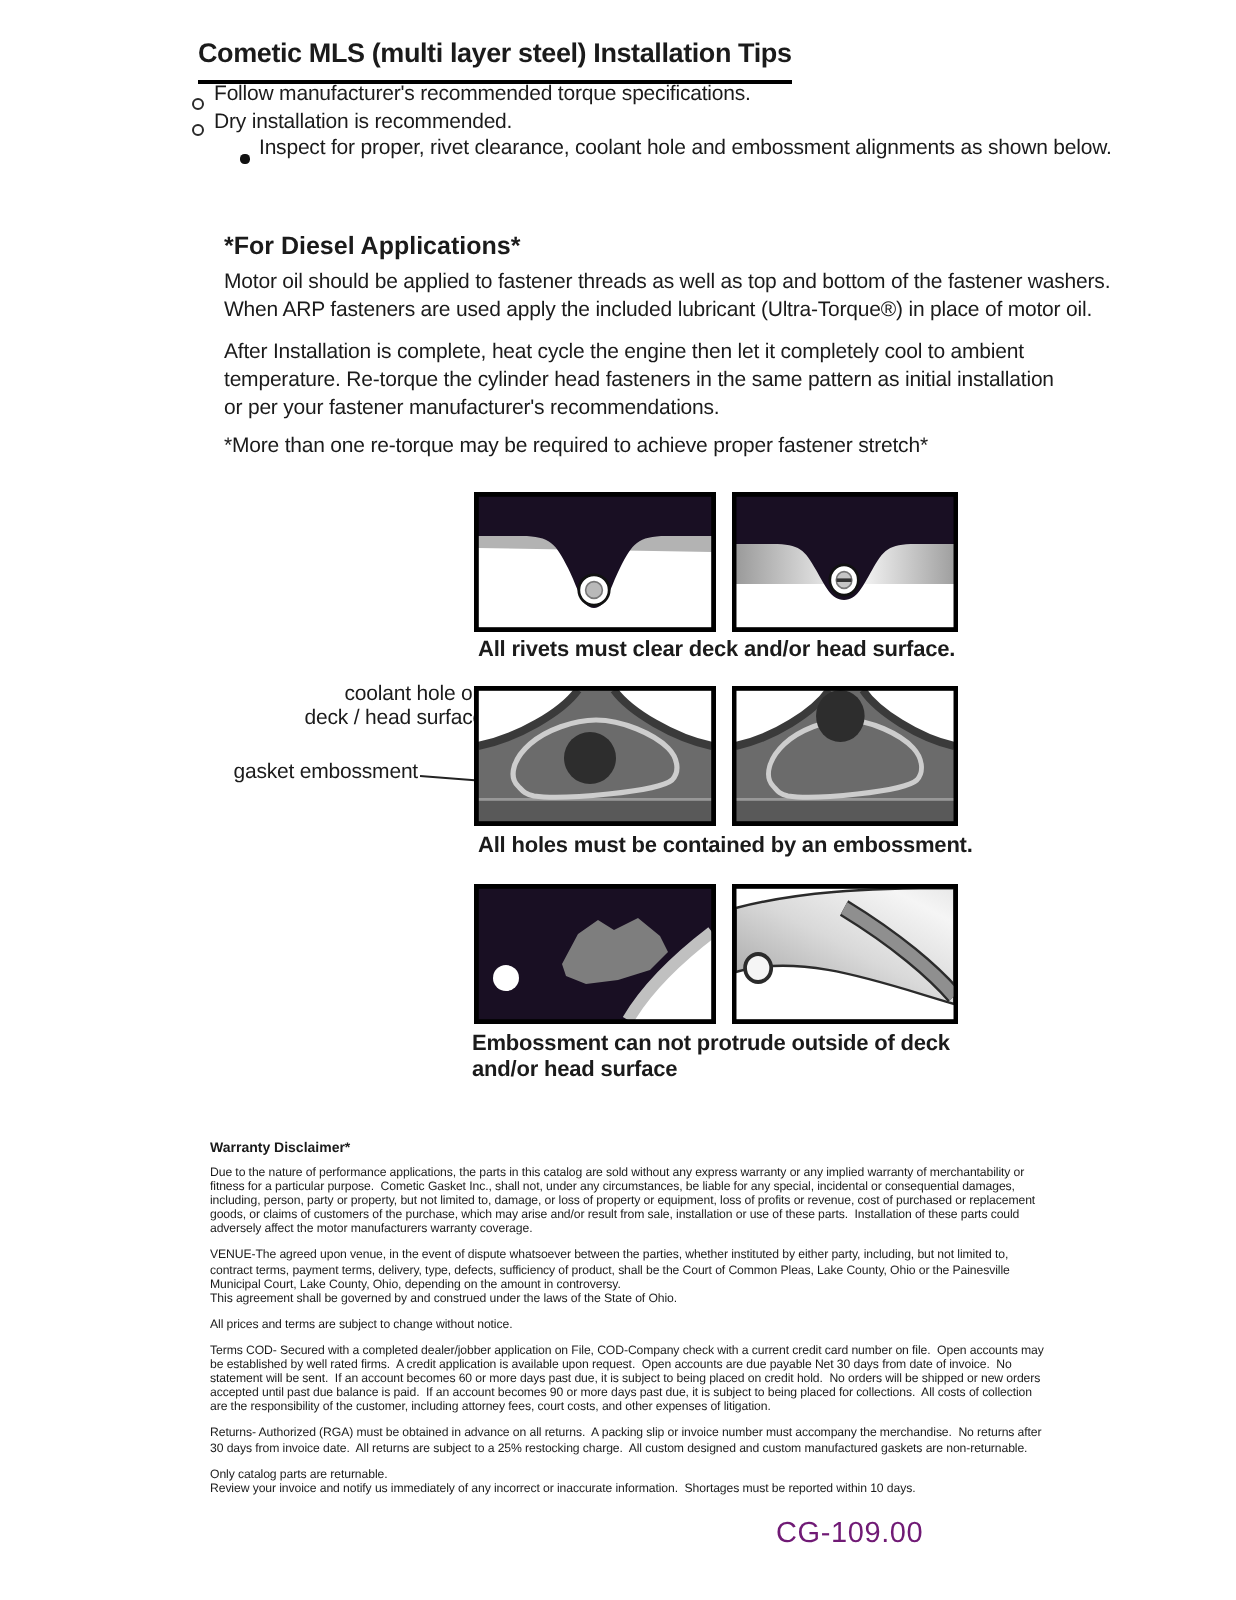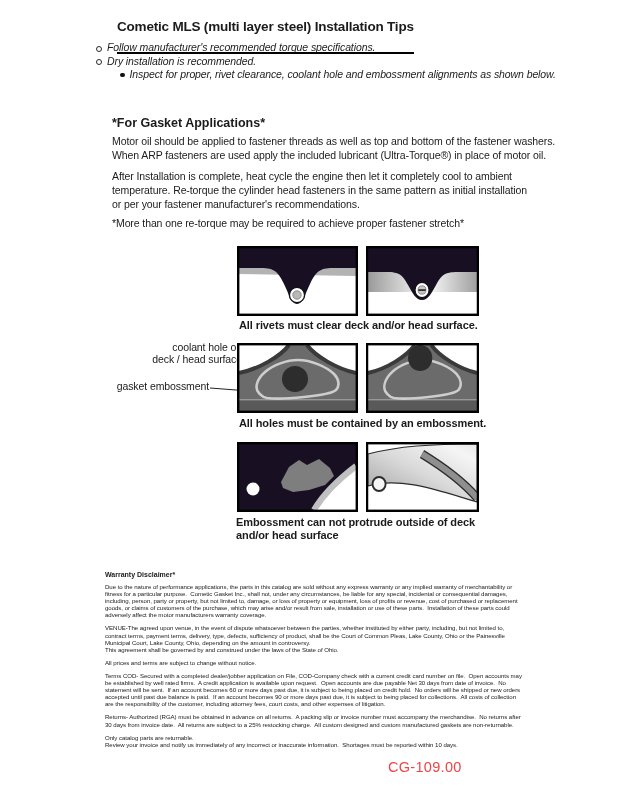--- a/index.html
+++ b/index.html
@@ -1,37 +1,37 @@
 <!DOCTYPE html>
 <html><head>
 <meta charset="utf-8">
 <style>
   html,body{margin:0;padding:0;background:#e8e8e8;}
   .page{position:relative;width:618px;height:800px;background:#ffffff;margin:0 auto;
         font-family:"Liberation Sans",sans-serif;color:#1b1b1b;overflow:hidden;}
   .abs{position:absolute;}
-  .title{left:117px;top:19px;font-size:13.5px;font-weight:bold;letter-spacing:-0.2px;
-         border-bottom:2.5px solid #000;padding-bottom:18px;}
+  .title{left:99px;top:19px;font-size:13.5px;font-weight:bold;letter-spacing:-0.2px;
+         border-bottom:2.5px solid #000;padding-bottom:6px;}
   .bullets{left:96px;top:41px;font-size:10.5px;line-height:13.6px;letter-spacing:-0.1px;}
-  .brow{display:flex;align-items:flex-start;font-style:italic;}
+  .brow{display:flex;align-items:flex-end;}
   .brow.lvl2{margin-left:24px;}
   .bmark{flex:0 0 auto;margin:4.5px 5px 0 0;width:4px;height:4px;border-radius:50%;}
   .bmark.open{border:1px solid #2a2a2a;background:#fff;}
   .bmark.fill{width:4.5px;height:4.5px;background:#111;margin-top:4.5px;}
   .dheading{left:112px;top:116px;font-size:12.5px;font-weight:bold;}
   .body{font-size:10.5px;line-height:14px;letter-spacing:-0.1px;white-space:pre-line;}
   .p1{left:112px;top:134px;} .p2{left:112px;top:169px;} .note{left:112px;top:216px;white-space:pre;}
   .rwlabel{font-size:15px;letter-spacing:1px;font-weight:500;text-align:center;color:#141414;margin-top:43px;}
   .caption{font-size:11px;font-weight:bold;letter-spacing:-0.1px;white-space:pre-line;}
   .panel{display:block;}
   .sidelabel{font-size:10.5px;line-height:11.5px;letter-spacing:-0.1px;text-align:right;white-space:pre-line;}
   .warranty{left:105px;top:571px;width:440px;}
   .warranty h3{margin:0 0 5px 0;font-size:7px;font-weight:bold;}
   .warranty p{margin:0 0 6px 0;font-size:6.1px;line-height:7.1px;letter-spacing:-0.05px;white-space:pre;}
-  .code{left:388px;top:759px;font-size:14.5px;letter-spacing:0.3px;color:#ef4444;}
+  .code{left:388px;top:759px;font-size:14.5px;letter-spacing:0.3px;color:#701a75;}
 </style>
 </head>
 <body>
 
 <div class="page">
 
   <div class="abs title">Cometic MLS (multi layer steel) Installation Tips</div>
 
   <div class="abs bullets">
     <div class="brow">
@@ -41,21 +41,21 @@
     <div class="brow">
       <span class="bmark open"></span>
       <span>Dry installation is recommended.</span>
     </div>
     <div class="brow lvl2">
       <span class="bmark fill"></span>
       <span>Inspect for proper, rivet clearance, coolant hole and embossment alignments as shown below.</span>
     </div>
   </div>
 
-  <div class="abs dheading">*For Gasket Applications*</div>
+  <div class="abs dheading">*For Diesel Applications*</div>
   <div class="abs body p2">After Installation is complete, heat cycle the engine then let it completely cool to ambient
 temperature. Re-torque the cylinder head fasteners in the same pattern as initial installation
 or per your fastener manufacturer's recommendations.</div>
   <div class="abs body p1">Motor oil should be applied to fastener threads as well as top and bottom of the fastener washers.
 When ARP fasteners are used apply the included lubricant (Ultra-Torque®) in place of motor oil.</div>
   <div class="abs body note">*More than one re-torque may be required to achieve proper fastener stretch*</div>
 
   <div class="abs rwlabel" style="left:237px;top:229px;width:121px;">RIGHT</div>
   <div class="abs rwlabel" style="left:366px;top:229px;width:113px;">WRONG</div>
 

